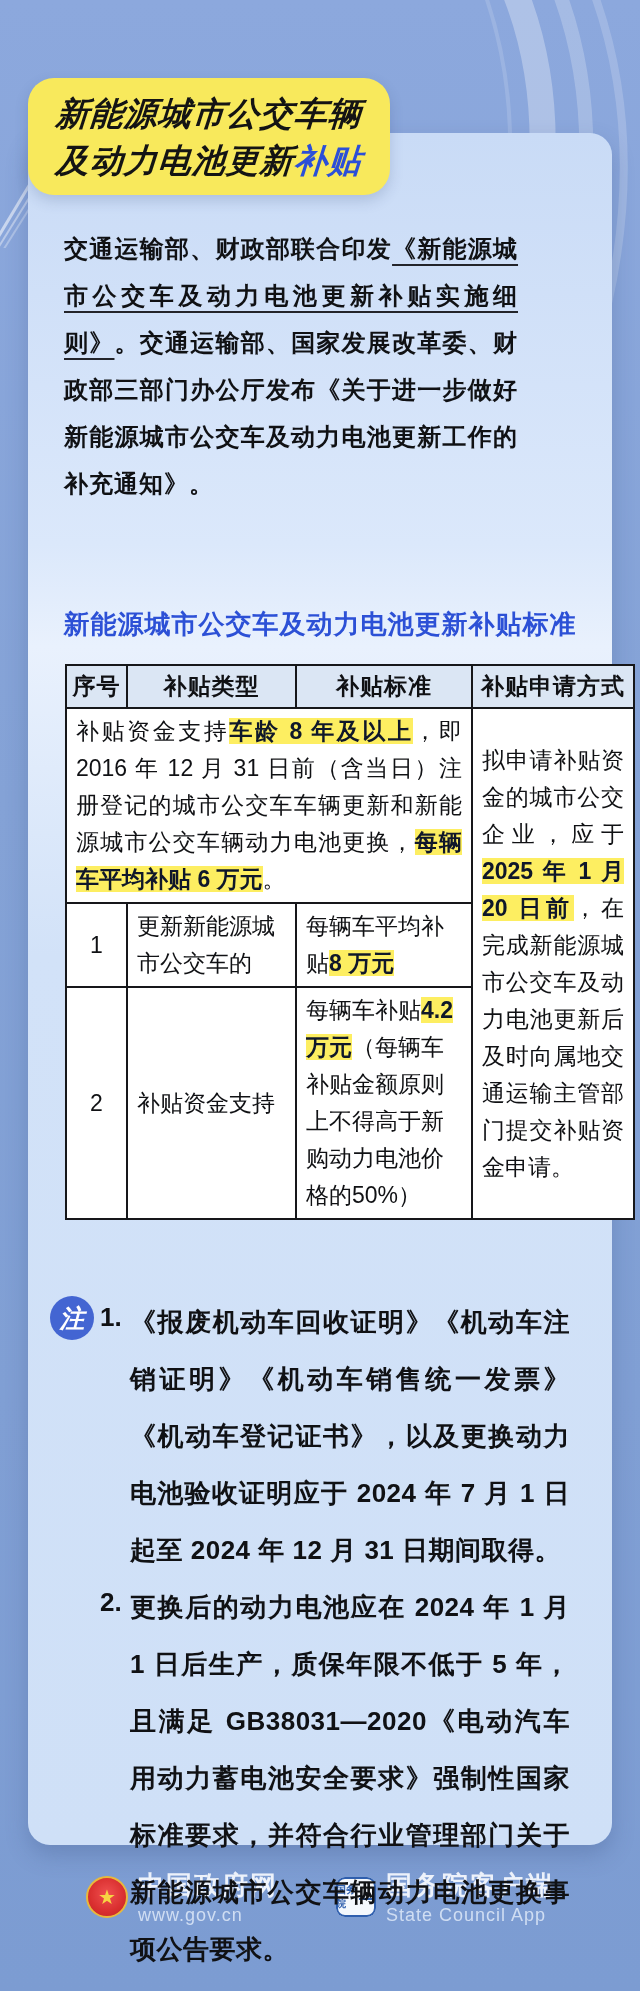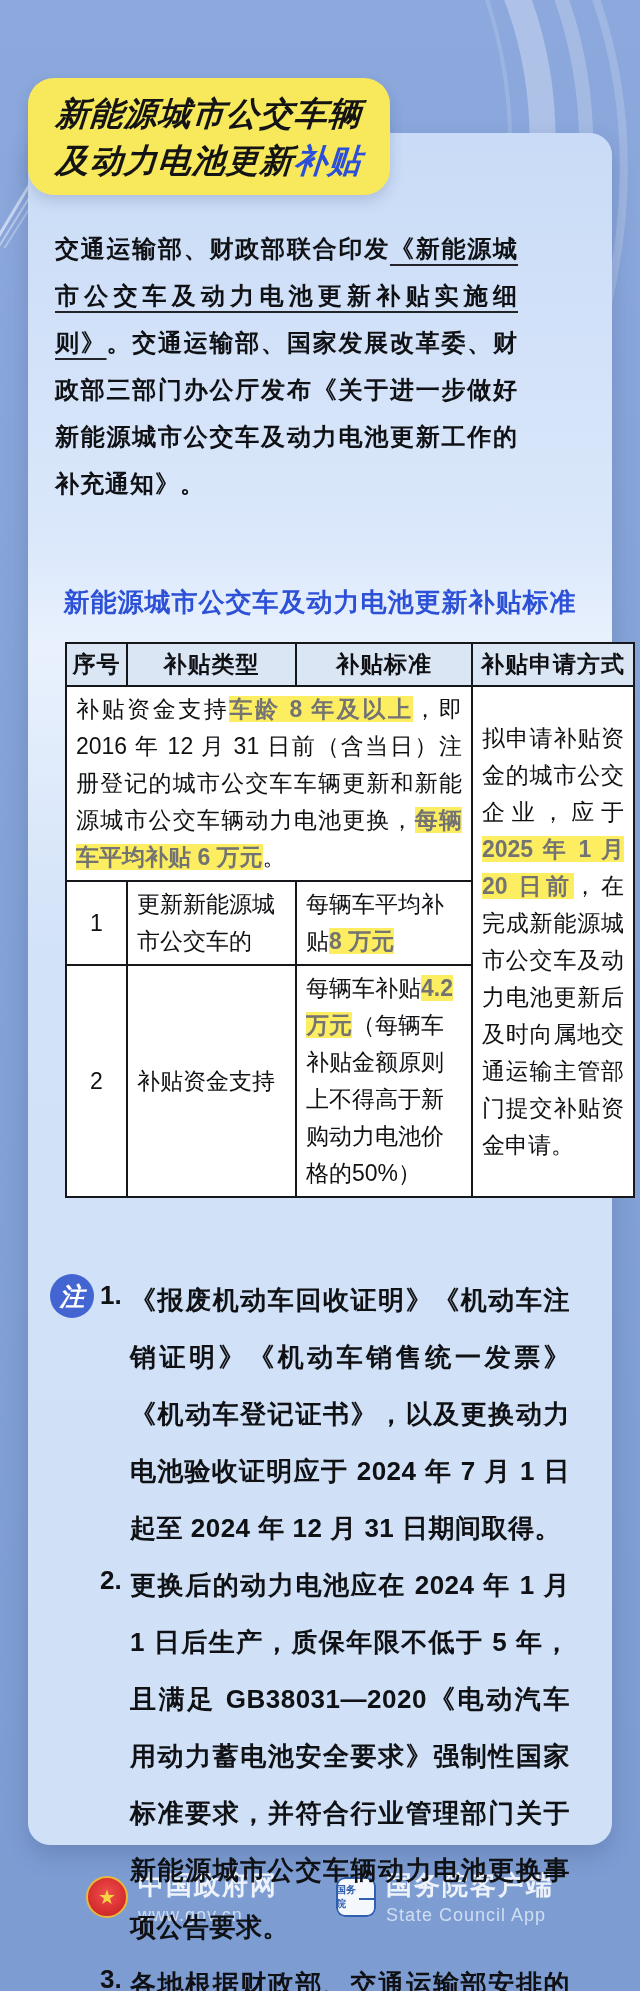--- a/index.html
+++ b/index.html
@@ -25,51 +25,51 @@
     font-style:italic; letter-spacing:1px; white-space:nowrap; transform:skewX(-4deg);
   }
   .banner .accent { color:#2b4fd8; }
   
   .card {
     position:absolute; left:28px; top:133px; width:584px; height:1712px;
     background:linear-gradient(180deg,#c9dbf6 0%, #dbe8fb 24%, #e9f1fd 30%, #d2e2f8 48%, #cfe0f7 100%);
     border-radius:22px; box-shadow:0 10px 22px rgba(50,70,120,.25); z-index:2;
   }
   .intro {
-    padding:92px 94px 0 27px;
+    padding:92px 94px 0 36px;
     font-size:24px; line-height:47px; color:#101114; font-weight:600;
     text-align:justify; text-justify:inter-character; letter-spacing:1px;
   }
   .doc-underline {
     font-weight:900;
     text-decoration:underline; text-underline-offset:7px;
     text-decoration-thickness:2px; text-decoration-color:#23242a;
   }
   .section-title {
-    margin-top:78px; text-align:center;
+    margin-top:100px; text-align:center;
     font-size:26px; font-weight:900; color:#2c50d6; letter-spacing:1px;
   }
   
   .subsidy-table {
     margin:22px 0 0 37px; width:568px;
     border-collapse:collapse; table-layout:fixed;
     background:#ffffff; color:#101114;padding-left:32px;
   }
   .subsidy-table th, .subsidy-table td {
     border:2px solid #16171a; font-size:23px; line-height:37px;
     padding:4px 9px; vertical-align:middle;
   }
   .subsidy-table th {
     background:#dbe6f4; font-weight:800; height:40px; text-align:center; padding:2px 2px;
     letter-spacing:1px; white-space:nowrap;
   }
   .cell-center { text-align:center; }
   .intro-cell  { text-align:justify; text-justify:inter-character; padding:6px 10px; }
   .apply-cell  { text-align:justify; text-justify:inter-character; vertical-align:top; padding:8px 8px; }
-  .hl { background:#fdee61; font-weight:900; color:#737373; }
+  .hl { background:#fdee61; font-weight:900; color:#0f172a; }
   mark.hl { background:#fdee61; }
   
   .notes { display:flex; align-items:flex-start; padding:74px 8px 0 22px; }
   .note-badge {
     flex:0 0 auto; width:44px; height:44px; border-radius:50%;
     background:#4365d2; color:#ffffff; font-size:25px; font-weight:900;
     display:flex; align-items:center; justify-content:center;
     font-style:italic; margin-top:2px;
   }
   .note-list { list-style:none; margin-left:6px; width:470px; }

